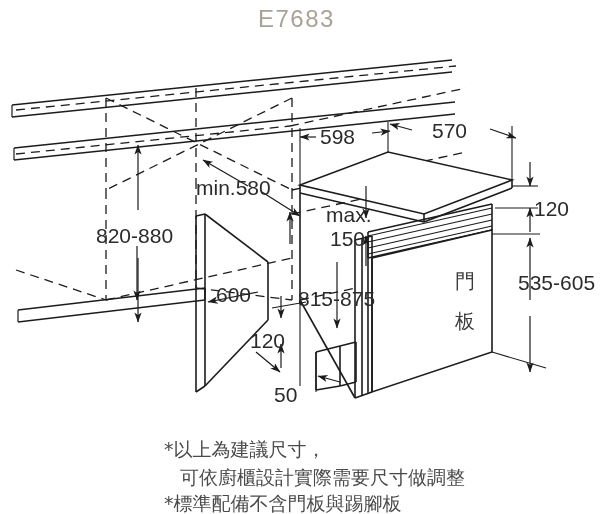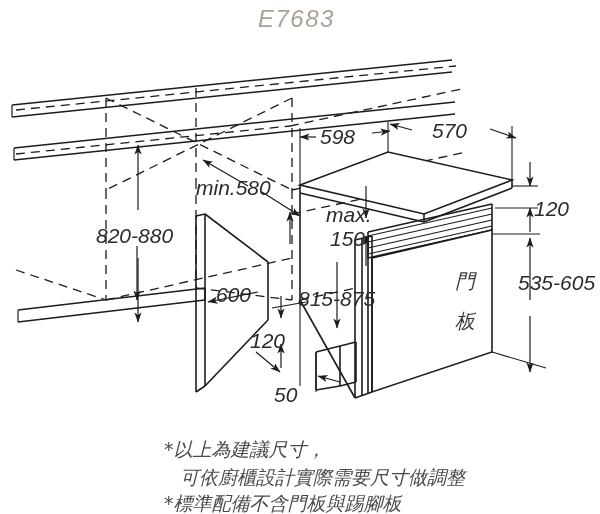--- a/index.html
+++ b/index.html
@@ -12,21 +12,20 @@
     height: 514px;
     font-family: "Liberation Sans", sans-serif;
     position: relative;
     overflow: hidden;
   }
   #drawing-root {
     position: absolute;
     left: 0; top: 0;
     width: 600px;
     height: 514px;
-    font-style: italic;
   }
   svg { display: block; }
 
   .solid {
     fill: none;
     stroke: #1c1c1c;
     stroke-width: 1.6;
     stroke-linecap: butt;
     stroke-linejoin: miter;
   }

